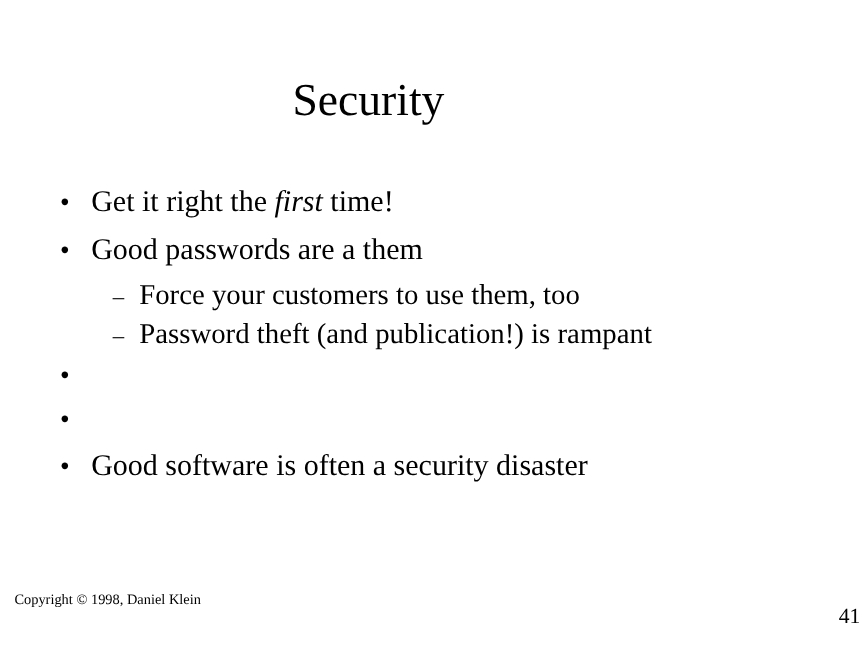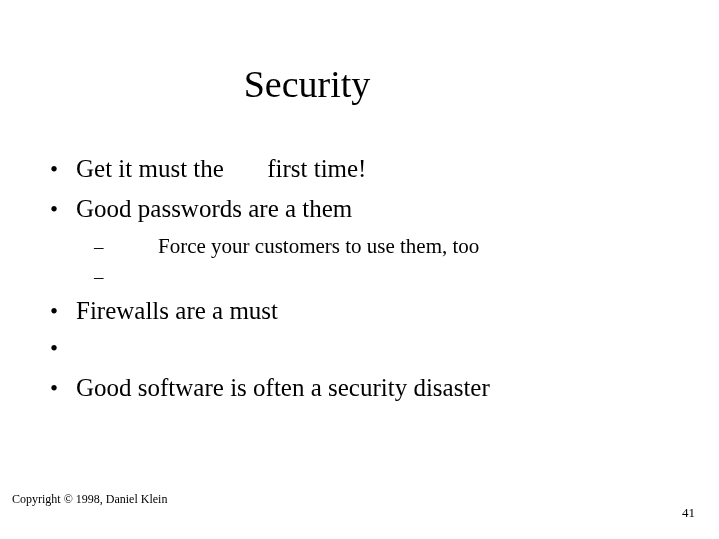--- a/index.html
+++ b/index.html
@@ -62,75 +62,74 @@
     font-size: 19px;
     line-height: 26px;
   }
   .bullet-text {
     font-size: 25px;
     line-height: 33px;
     font-family: "Liberation Serif", serif;
     white-space: pre-wrap;
   }
   .level2 .bullet-text {
-    font-size: 21px;
+    font-size: 24px;
     line-height: 28px;
-    margin-left: 42px;
   }
   .bullet-text .ital {
-    margin-left: 37px;
+    font-style: italic;
   }
   .footer-left {
     position: absolute;
     left: 12px;
     bottom: 32px;
     font-size: 12px;
     line-height: 16px;
     font-family: "Liberation Serif", serif;
   }
   .footer-right {
     position: absolute;
-    right: 24px;
+    right: 2px;
     bottom: 18px;
-    font-size: 13px;
+    font-size: 18px;
     line-height: 16px;
     font-family: "Liberation Serif", serif;
   }
 </style>
 </head>
 <body>
 
 <div class="slide">
 
   <div class="slide-title">Security</div>
 
   <div class="body-list">
 
     <div class="bullet-row level1">
       <span class="bullet-mark">•</span>
-      <span class="bullet-text"><span>Get it must the </span><span class="ital">first</span><span> time!</span></span>
+      <span class="bullet-text"><span>Get it right the </span><span class="ital">first</span><span> time!</span></span>
     </div>
 
     <div class="bullet-row level1">
       <span class="bullet-mark">•</span>
       <span class="bullet-text">Good passwords are a them</span>
     </div>
 
     <div class="bullet-row level2">
       <span class="bullet-mark">–</span>
       <span class="bullet-text">Force your customers to use them, too</span>
     </div>
 
     <div class="bullet-row level2">
       <span class="bullet-mark">–</span>
+      <span class="bullet-text">Password theft (and publication!) is rampant</span>
     </div>
 
     <div class="bullet-row level1">
       <span class="bullet-mark">•</span>
-      <span class="bullet-text">Firewalls are a must</span>
     </div>
 
     <div class="bullet-row level1">
       <span class="bullet-mark">•</span>
     </div>
 
     <div class="bullet-row level1">
       <span class="bullet-mark">•</span>
       <span class="bullet-text">Good software is often a security disaster</span>
     </div>

